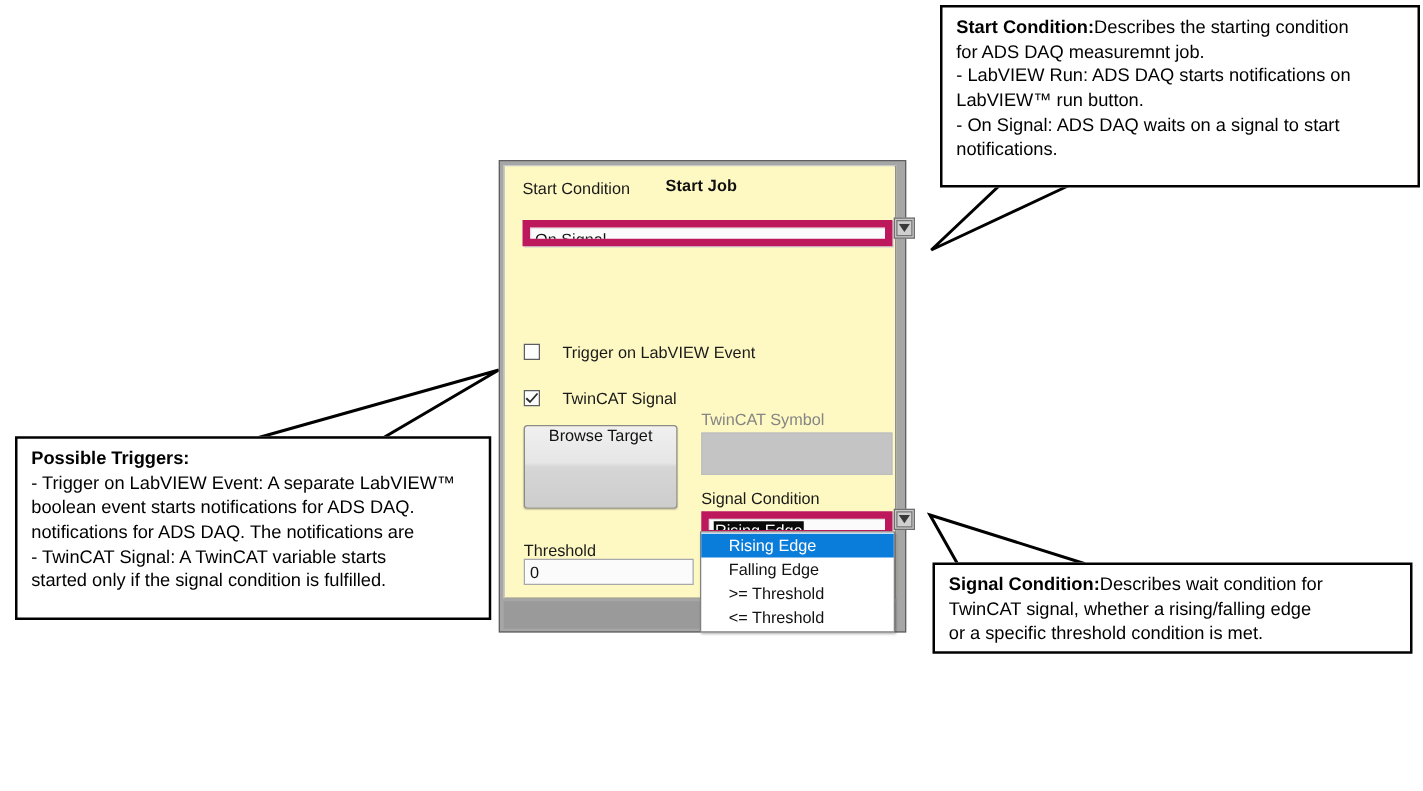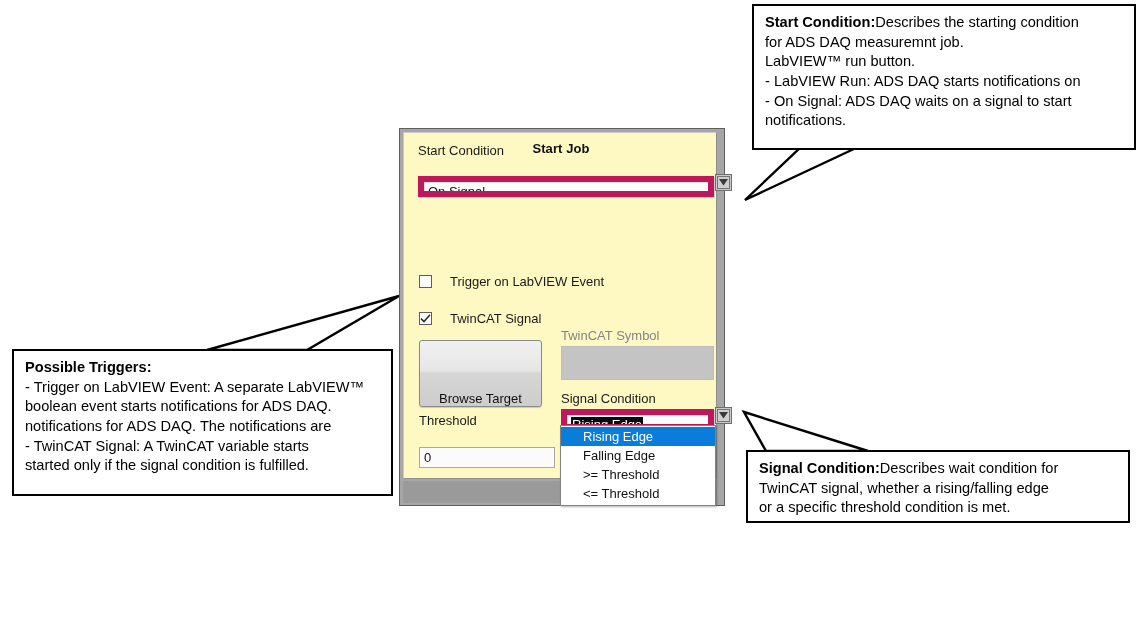--- a/index.html
+++ b/index.html
@@ -153,21 +153,21 @@
   
   .pushbtn {
     position: absolute;
     background: linear-gradient(180deg, #f0f0f0 0%, #e6e6e6 45%, #d6d6d6 50%, #cdcdcd 100%);
     border: 1px solid #8a8a8a;
     border-radius: 3px;
     box-sizing: border-box;
     font-size: 13px;
     color: #111;
     display: flex;
-    align-items: flex-end;
+    align-items: flex-start;
     justify-content: center;
     box-shadow: 0 1px 1px rgba(0,0,0,0.18);
   }
 
   
   .droplist {
     position: absolute;
     background: #ffffff;
     border: 1px solid #828282;
     box-sizing: border-box;
@@ -266,43 +266,43 @@
     </div>
 
     <div class="dropbtn" style="left:311px; top:274px;">
       <span class="inner">
         <svg width="9" height="7" viewBox="0 0 9 7">
           <polygon points="0,0 9,0 4.5,6.5" fill="#3a3a3a"></polygon>
         </svg>
       </span>
     </div>
 
-    <div class="fld-label" style="left:15px; top:280px;">Threshold</div>
+    <div class="fld-label" style="left:15px; top:300px;">Threshold</div>
 
     <div class="txtbox flat" style="left:15px; top:314px; width:136px; height:21px;">0</div>
 
   </div>
 
   <div class="panel-footer"></div>
 
   <div class="droplist" style="left:160px; top:296px; width:156px;">
     <div class="dropitem selected">Rising Edge</div>
     <div class="dropitem">Falling Edge</div>
     <div class="dropitem">&gt;= Threshold</div>
     <div class="dropitem">&lt;= Threshold</div>
   </div>
 </div>
 
 <div class="callout" style="left:752px; top:4px; width:384px; height:146px;">
   <div>
     <b>Start Condition:</b><span>Describes the starting condition</span>
   </div>
   <div>for ADS DAQ measuremnt job.</div>
+  <div>- LabVIEW Run: ADS DAQ starts notifications on</div>
   <div>LabVIEW™ run button.</div>
-  <div>- LabVIEW Run: ADS DAQ starts notifications on</div>
   <div>- On Signal: ADS DAQ waits on a signal to start</div>
   <div>notifications.</div>
 </div>
 
 <div class="callout" style="left:12px; top:349px; width:381px; height:147px;">
   <div>
     <b>Possible Triggers:</b>
   </div>
   <div>- Trigger on LabVIEW Event: A separate LabVIEW™</div>
   <div>boolean event starts notifications for ADS DAQ.</div>

